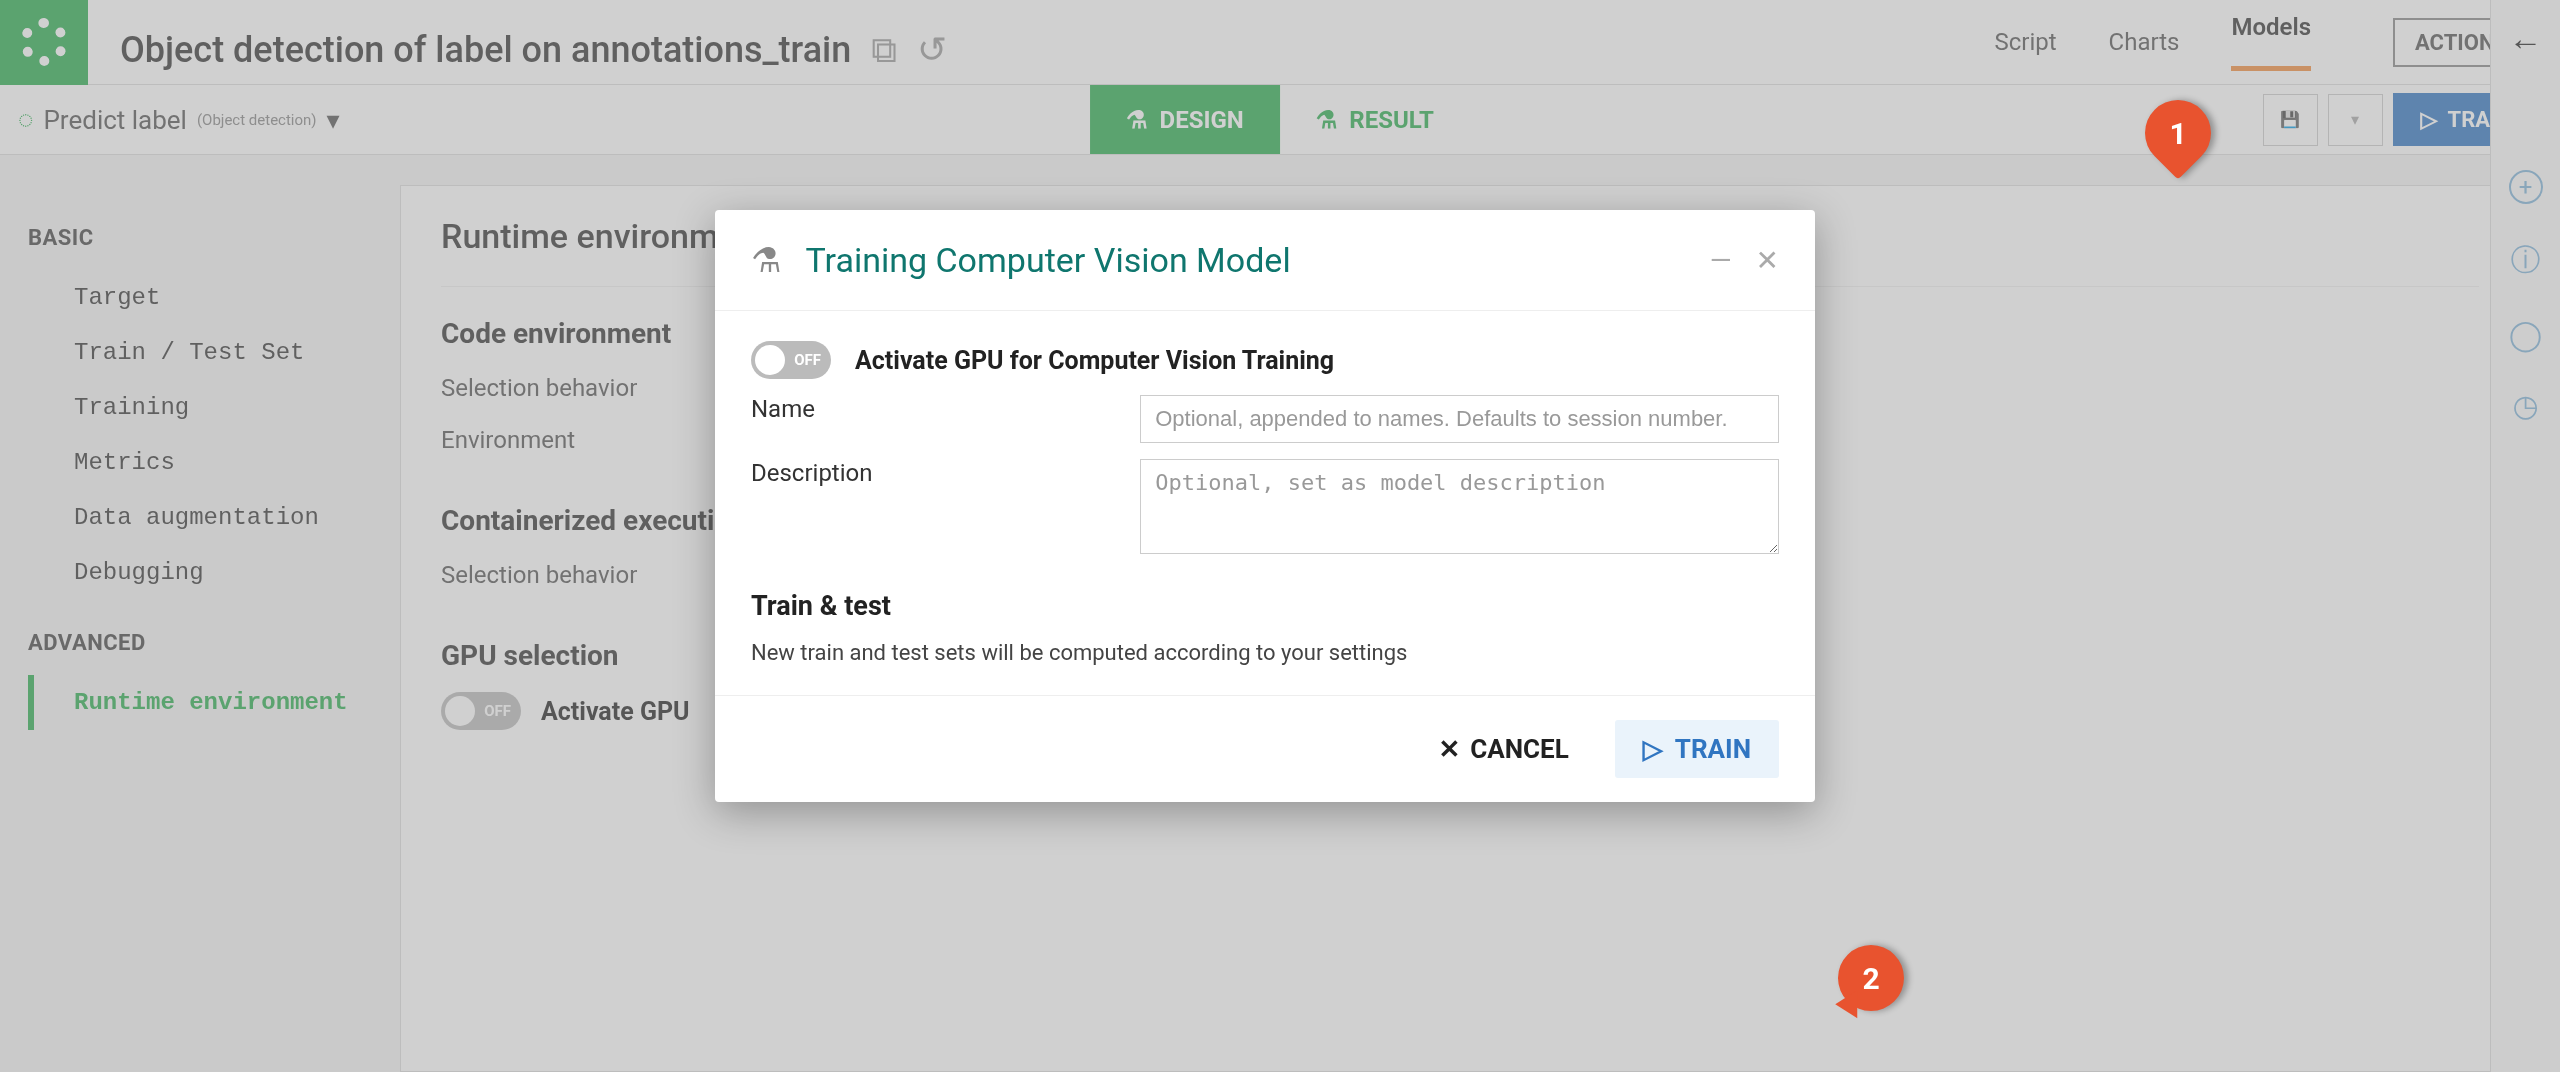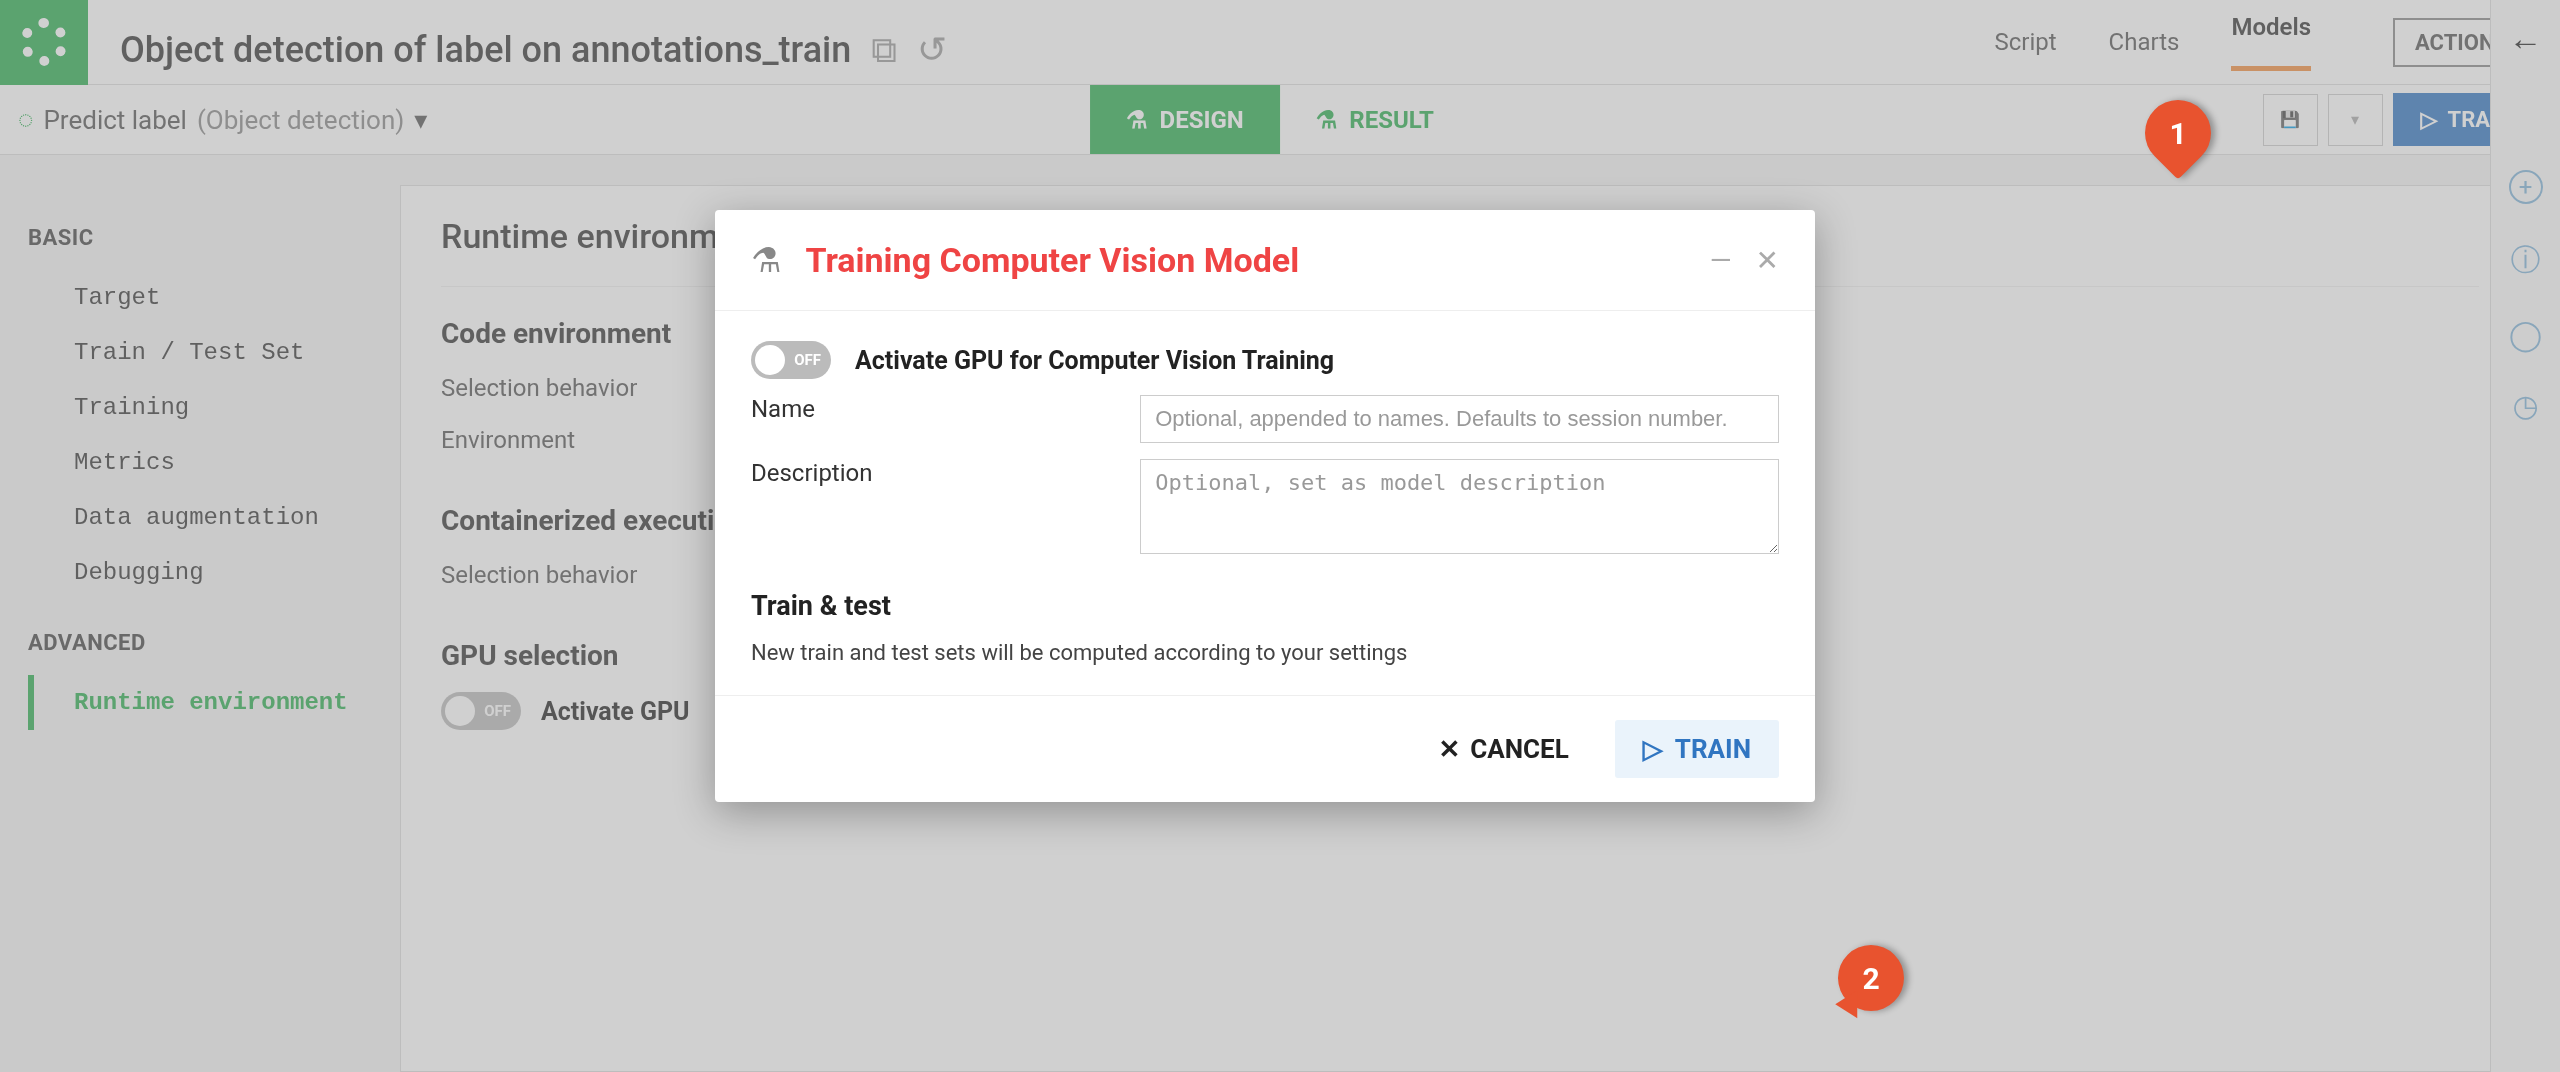--- a/index.html
+++ b/index.html
@@ -75,21 +75,21 @@
     position: relative;
   }
   .breadcrumb {
     margin-left: 18px;
     display: flex;
     align-items: center;
     gap: 10px;
     font-size: 26px;
     color: #555;
   }
-  .breadcrumb .hint { color: #888; font-size: 26px; }
+  .breadcrumb .hint { color: #888; font-size: 15px; }
   .center-tabs {
     position: absolute;
     left: 50%;
     transform: translateX(-50%);
     display: flex;
     height: 100%;
   }
   .center-tab {
     display: flex;
     align-items: center;
@@ -167,21 +167,21 @@
     width: 1100px;
     background: #fff;
     border-radius: 4px;
     box-shadow: 0 10px 40px rgba(0,0,0,0.3);
   }
   .modal-header {
     display:flex; align-items:center; padding: 30px 36px;
     border-bottom: 1px solid #eee;
     gap: 24px;
   }
-  .modal-title { font-size: 34px; color:#ef4444; font-weight:700; flex:1;}
+  .modal-title { font-size: 34px; color:#0f766e; font-weight:400; flex:1;}
   .modal-hicon { color:#aaa; font-size:28px; cursor:pointer; }
   .modal-body { padding: 30px 36px; }
   .modal-row { display:flex; align-items:center; gap:24px; }
   .mlabel { font-size:25px; font-weight:700; color:#222; }
   .msection { font-size:27px; font-weight:700; color:#222; margin-top:36px; margin-bottom:18px;}
   .field-row { display:flex; align-items:flex-start; margin-top:16px; }
   .field-label { width: 390px; font-size:24px; color:#333; }
   .field-input {
     width: 640px; height: 48px; border:1px solid #ccc; font-size:22px; padding:0 14px; color:#333;
   }

